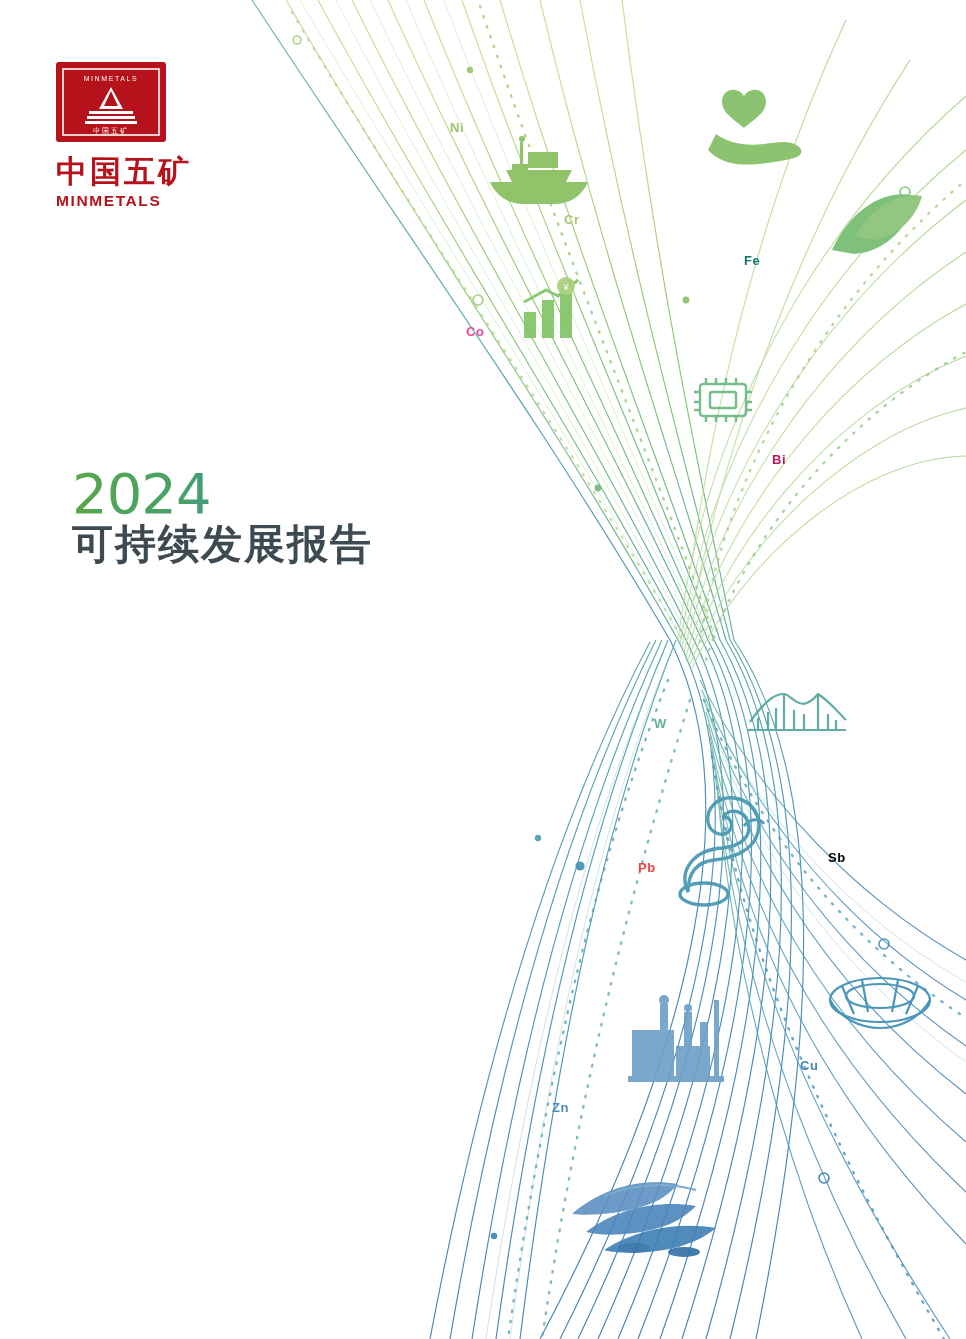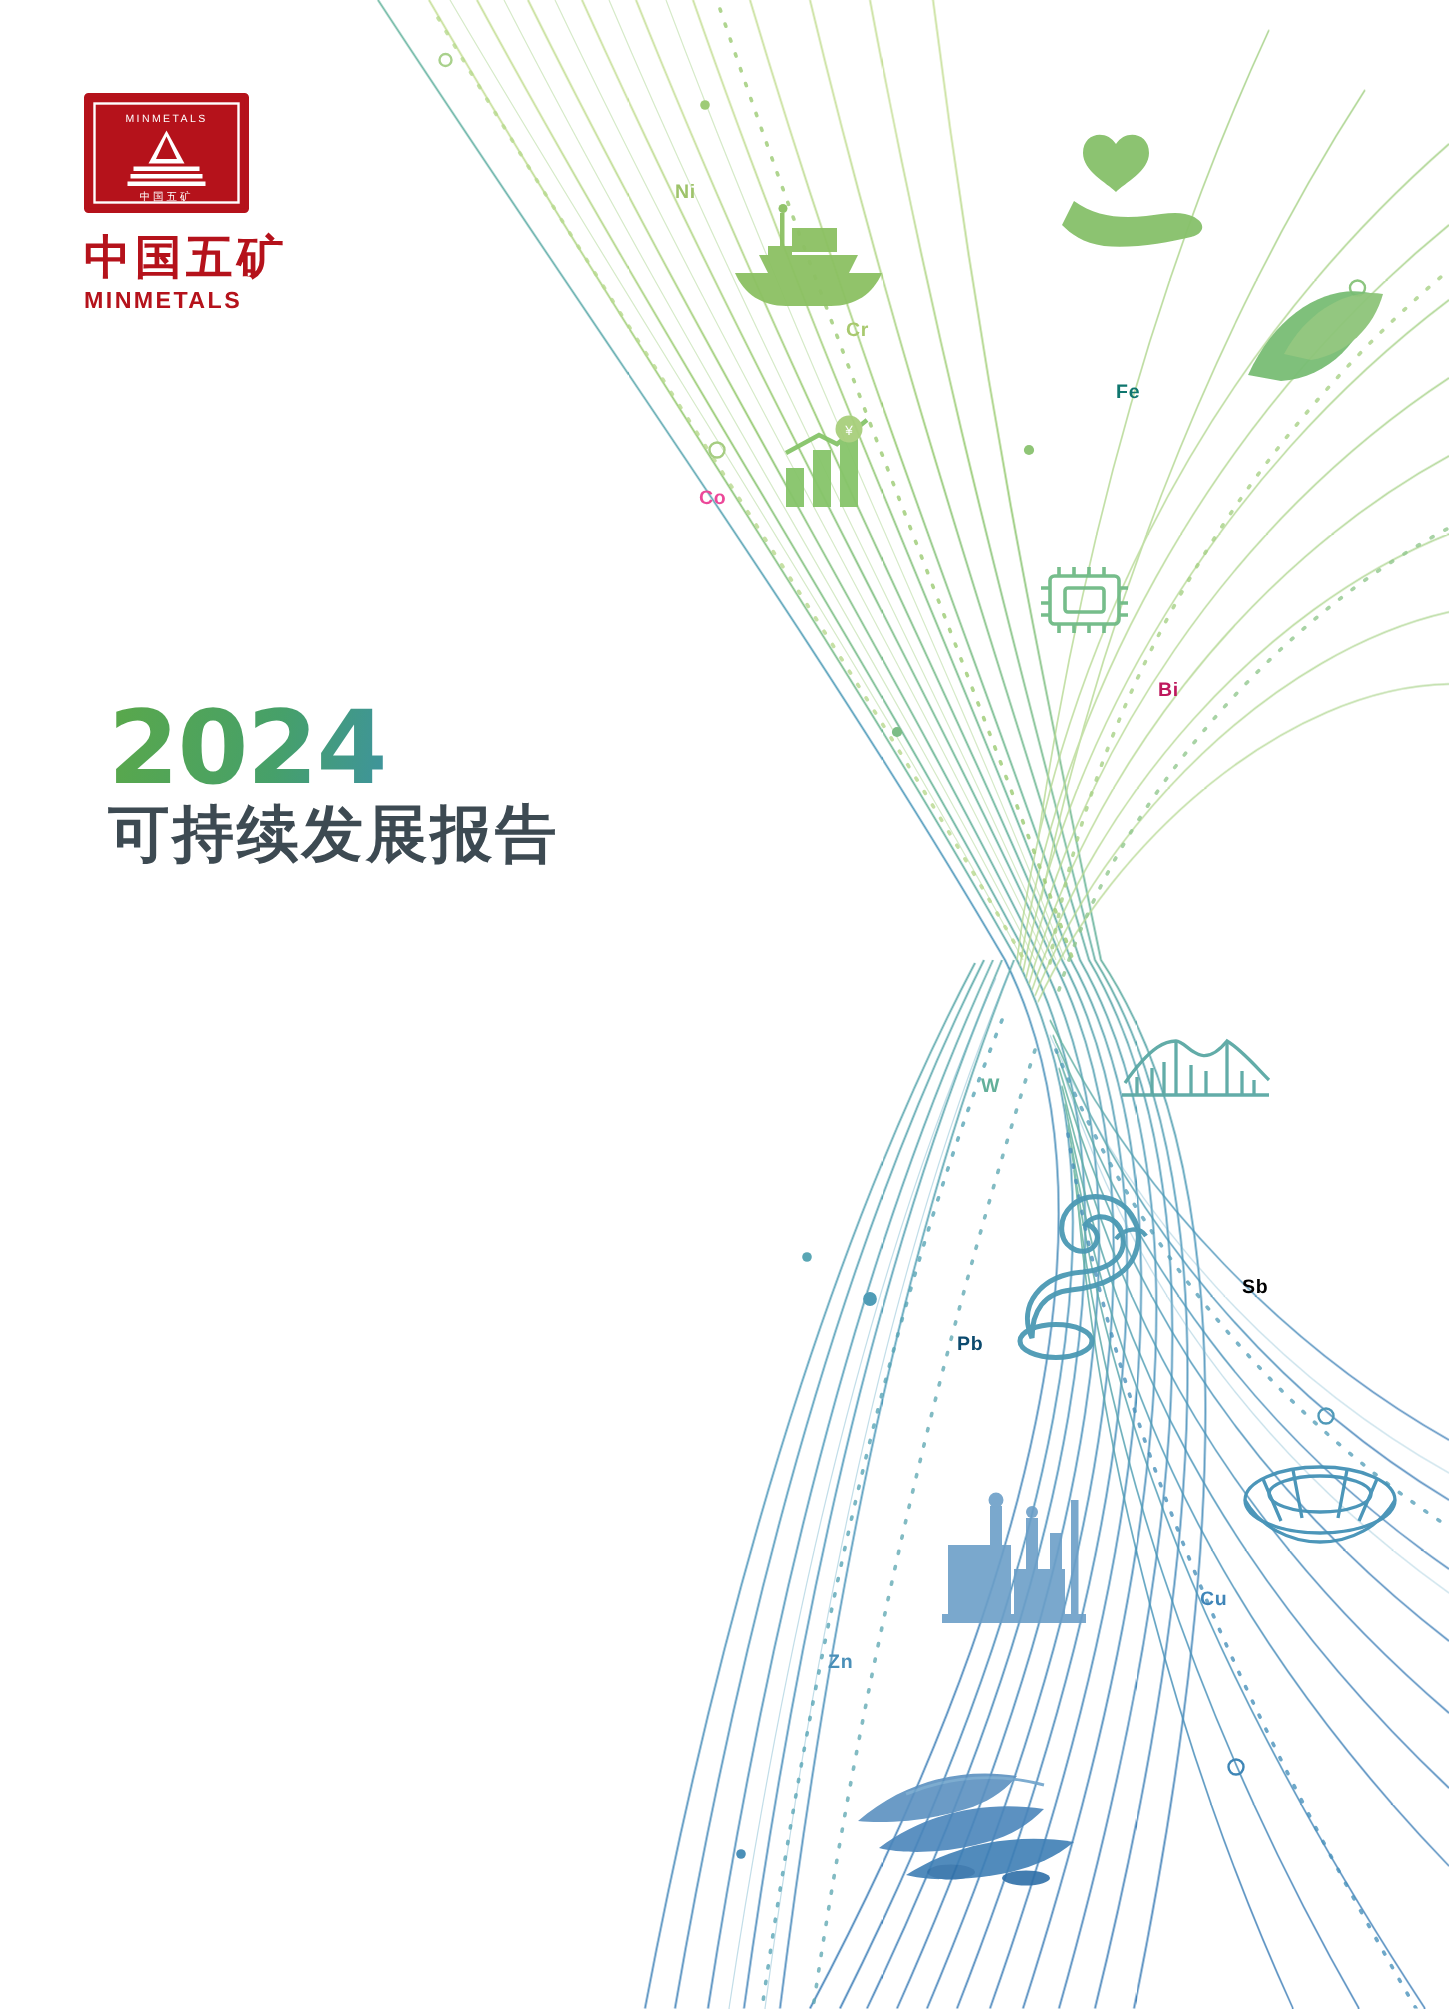--- a/index.html
+++ b/index.html
@@ -37,22 +37,22 @@
     font-size:15.5px;
     font-weight:bold;
     letter-spacing:1.6px;
     color:#b5121b;
     line-height:1;
   }
 
   
   .title-block{position:absolute;left:72px;top:466px;}
   .year{
-    font-size:68px;
-    font-weight:bold;
+    font-size:56px;
+    font-weight:normal;
     letter-spacing:-1px;
     line-height:1;
     background:linear-gradient(100deg,#5aa84a 0%,#46a06a 38%,#3b8fb0 72%,#3a7fb8 100%);
     -webkit-background-clip:text;
     background-clip:text;
     color:transparent;
     font-family:"DejaVu Sans", sans-serif;
   }
   .subtitle{
     font-size:41px;
@@ -272,21 +272,21 @@
   </svg>
 
   <div>
     <span class="el-label" style="left:450px;top:120px;color:#9ec36a">Ni</span>
     <span class="el-label" style="left:564px;top:212px;color:#a8c96e">Cr</span>
     <span class="el-label" style="left:744px;top:253px;color:#0f766e">Fe</span>
     <span class="el-label" style="left:466px;top:324px;color:#ec4899">Co</span>
     <span class="el-label" style="left:772px;top:452px;color:#be185d">Bi</span>
     <span class="el-label" style="left:654px;top:716px;color:#63b09a">W</span>
     <span class="el-label" style="left:828px;top:850px;color:#000000">Sb</span>
-    <span class="el-label" style="left:638px;top:888px;color:#0c4a6e">Pb</span>
+    <span class="el-label" style="left:638px;top:860px;color:#ef4444">Pb</span>
     <span class="el-label" style="left:800px;top:1058px;color:#3f85b8">Cu</span>
     <span class="el-label" style="left:552px;top:1100px;color:#4a8fb8">Zn</span>
   </div>
 
   <div class="logo-block">
     <div class="logo-mark">
       <svg width="104" height="74" viewBox="0 0 104 74" xmlns="http://www.w3.org/2000/svg">
         <rect x="0" y="0" width="104" height="74" fill="#b5121b"></rect>
         <rect x="4" y="4" width="96" height="66" fill="none" stroke="#ffffff" stroke-width="1.6"></rect>
         <text x="52" y="16" font-size="7" letter-spacing="1.6" text-anchor="middle" fill="#ffffff" font-family="Liberation Sans, sans-serif">MINMETALS</text>

